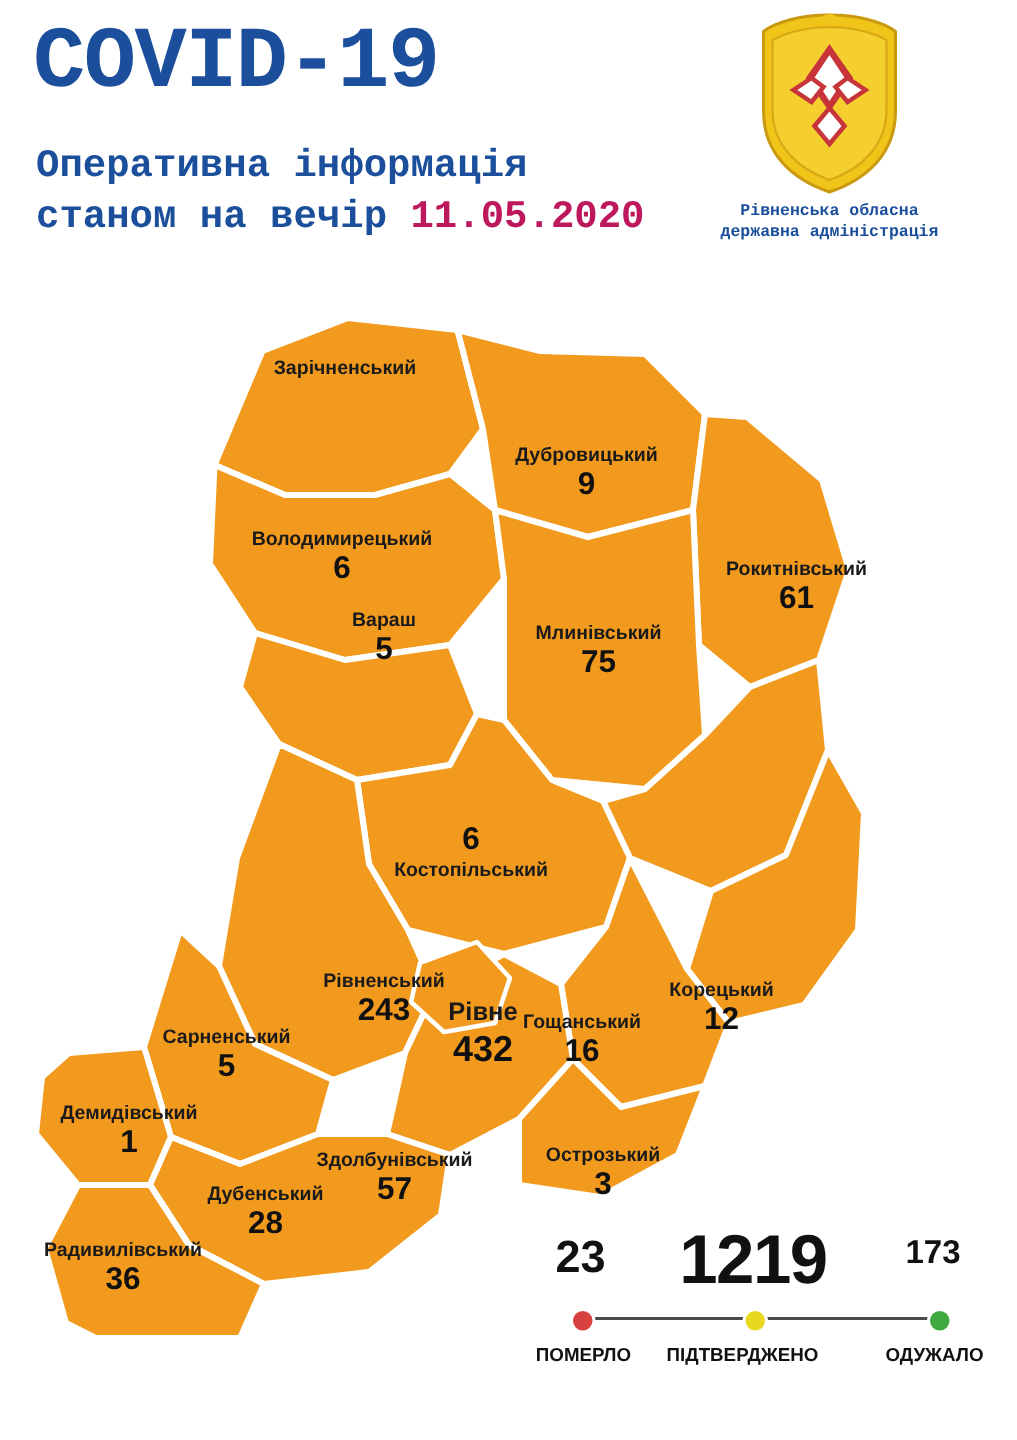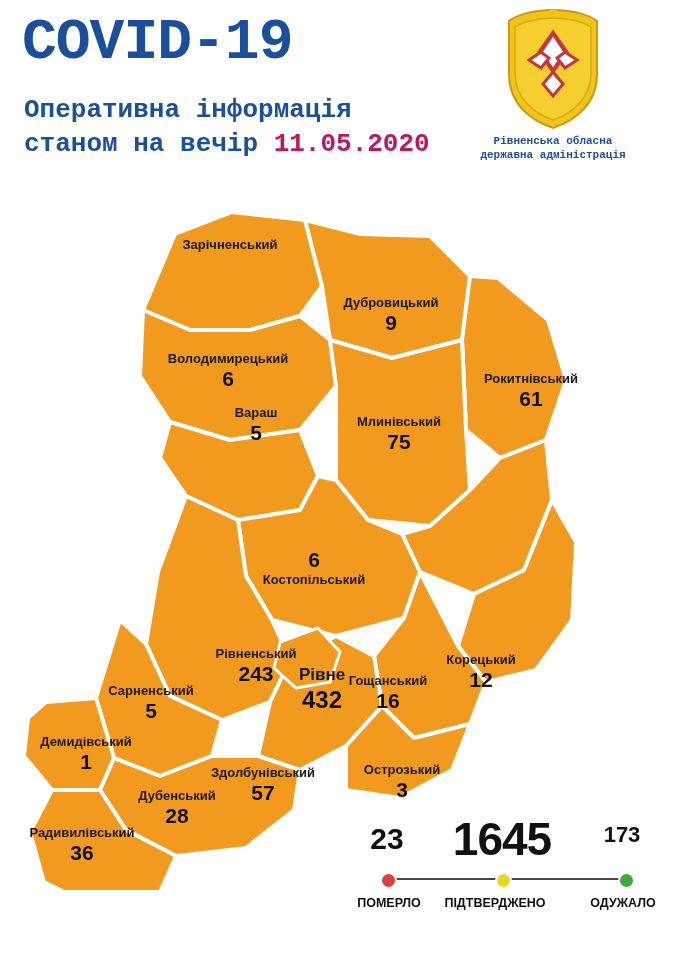--- a/index.html
+++ b/index.html
@@ -347,21 +347,21 @@
 
   <div class="label city" style="left:322px; top:476px;">
     <span class="name">Рівне</span>
     <span class="val">432</span>
   </div>
 </div>
 
 <div class="totals">
   <div class="totals-numbers">
     <div class="num-dead">23</div>
-    <div class="num-confirmed">1645</div>
+    <div class="num-confirmed">1219</div>
     <div class="num-recovered">173</div>
   </div>
   <div class="dots">
     <div class="dot-line"></div>
     <div class="dot dead"></div>
     <div class="dot confirmed"></div>
     <div class="dot recovered"></div>
   </div>
   <div class="totals-labels">
     <div class="tl dead">ПОМЕРЛО</div>

